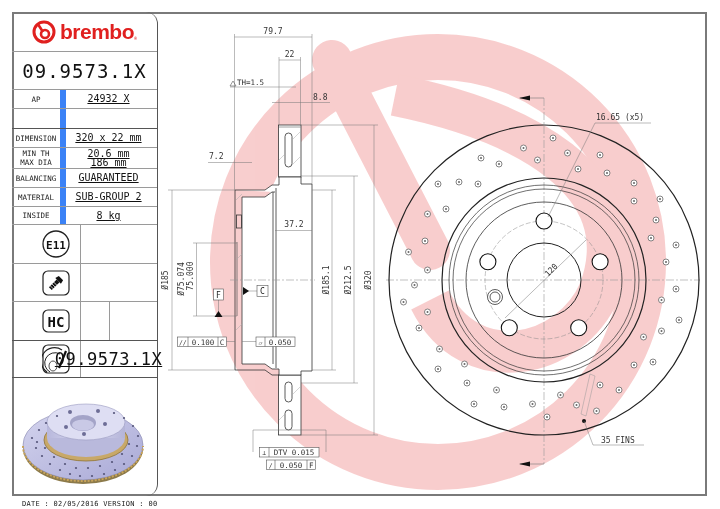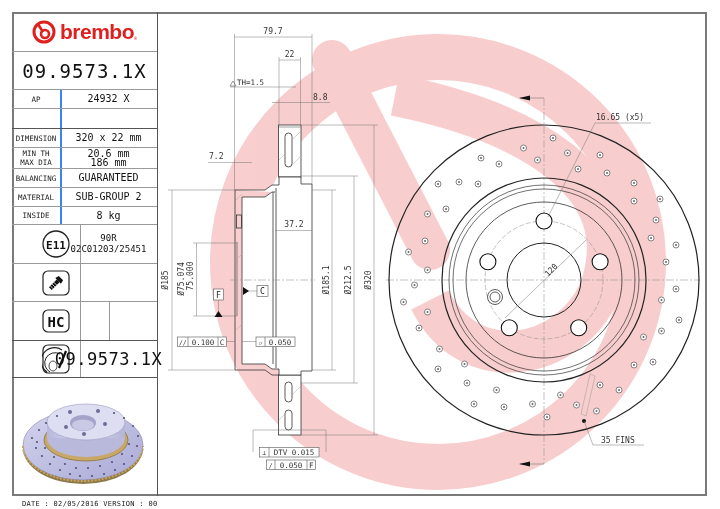--- a/index.html
+++ b/index.html
@@ -1,22 +1,22 @@
 <!DOCTYPE html>
 <html><head>
 <meta charset="utf-8">
 <style>
   html,body{margin:0;padding:0;background:#ffffff;}
   body{width:720px;height:509px;position:relative;overflow:hidden;font-family:"DejaVu Sans Mono","Liberation Mono",monospace;color:#222;}
   .frame{position:absolute;left:12px;top:12px;width:695px;height:484px;border:2px solid #7a7a7a;box-sizing:border-box;}
-  .panel{position:absolute;left:12px;top:12px;width:146px;height:484px;border-right:1.5px solid #555;box-sizing:border-box;}
+  .panel{position:absolute;left:12px;top:12px;width:146px;height:484px;border-right:1.5px solid #555;box-sizing:border-box;border-radius:12px;}
   .row{position:absolute;left:0;width:145px;border-bottom:1px solid #9a9a9a;box-sizing:border-box;}
   .row.thick{border-bottom:1.5px solid #555;}
-  .lbl{position:absolute;left:0;width:48px;top:0;bottom:0;border-right:2px solid #3b82f6;display:flex;align-items:center;justify-content:center;text-align:center;font-size:7.5px;line-height:9px;color:#222;}
-  .val{position:absolute;left:48px;right:0;top:0;bottom:0;display:flex;flex-direction:column;align-items:center;justify-content:center;text-align:center;font-size:10px;line-height:10px;color:#111;}
+  .lbl{position:absolute;left:0;width:48px;top:0;bottom:0;border-right:6px solid #3b82f6;display:flex;align-items:center;justify-content:center;text-align:center;font-size:7.5px;line-height:9px;color:#222;}
+  .val{position:absolute;left:48px;right:0;top:0;bottom:0;display:flex;flex-direction:column;align-items:center;justify-content:center;text-align:center;font-size:10px;line-height:10px;color:#111;text-decoration:underline;}
   .pn{font-size:19px;letter-spacing:1px;color:#111;}
   .logo{position:absolute;left:0;right:0;top:0;bottom:0;display:flex;align-items:center;justify-content:center;}
   .logo-text{font-family:"Liberation Sans",sans-serif;font-weight:bold;font-size:21px;color:#e0201f;margin-left:4px;letter-spacing:-0.5px;}
   .logo-reg{font-size:5px;color:#e0201f;align-self:flex-end;margin-bottom:10px;}
   .icon-cell{position:absolute;left:0;width:48px;top:0;bottom:0;border-right:1px solid #9a9a9a;display:flex;align-items:center;justify-content:center;padding-left:20px;}
   .date{position:absolute;left:22px;top:500px;font-size:7px;color:#222;letter-spacing:0.3px;}
   svg text{font-family:"DejaVu Sans Mono","Liberation Mono",monospace;}
 </style>
 </head>
 <body>
@@ -73,24 +73,20 @@
   <div class="row" style="top:195px;height:18px;">
     <div class="lbl">INSIDE</div>
     <div class="val">8 kg</div>
   </div>
   <div class="row" style="top:213px;height:39px;">
     <div class="icon-cell">
       <svg width="30" height="30" viewBox="0 0 30 30">
         <circle cx="15" cy="15" r="13" fill="#fff" stroke="#222" stroke-width="1.3"></circle>
         <text x="15" y="19.5" text-anchor="middle" font-family="'DejaVu Serif',serif" font-weight="bold" font-size="11" fill="#111">E11</text>
       </svg>
-    </div>
-    <div class="val" style="font-size:9px;line-height:11px;">
-      <span>90R</span>
-      <span>02C01203/25451</span>
     </div>
   </div>
   <div class="row" style="top:252px;height:38px;">
     <div class="icon-cell">
       <svg width="28" height="26" viewBox="0 0 28 26">
         <rect x="1" y="1" width="26" height="24" rx="5" fill="#fff" stroke="#222" stroke-width="1.2"></rect>
         <g transform="rotate(-45 14 13)">
           <rect x="6" y="11" width="11" height="4" fill="#111"></rect>
           <polygon points="17,9 21,10 21,16 17,17" fill="#111"></polygon>
           <line x1="8" y1="10.5" x2="8" y2="15.5" stroke="#fff" stroke-width="0.7"></line>

